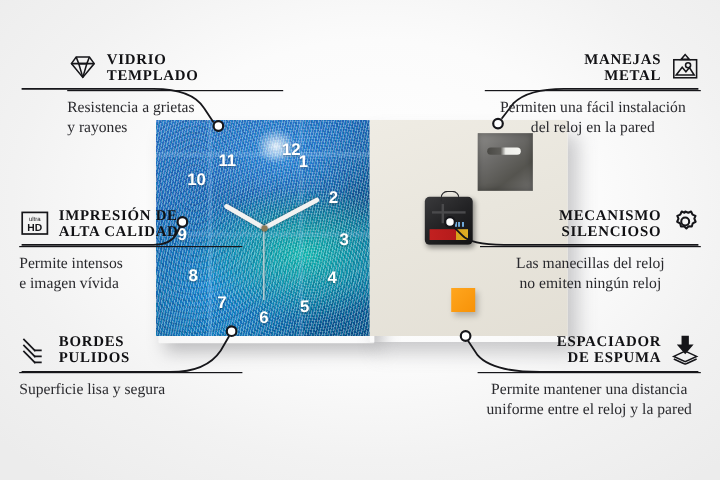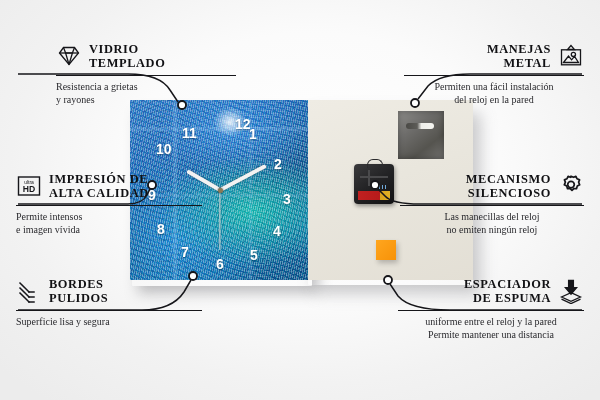--- a/index.html
+++ b/index.html
@@ -88,21 +88,21 @@
 
   
   .feat{position:absolute;width:180px;}
   .feat .head{display:flex;align-items:center;gap:7px;}
   .feat.right .head{flex-direction:row-reverse;}
   .feat .ttl{font-family:"Liberation Serif",serif;font-weight:700;
     font-size:12.4px;line-height:1.16;letter-spacing:.6px;color:#111114;
     text-transform:uppercase;}
   .feat.right .ttl{text-align:right;}
   .feat .rule{height:1.4px;background:#16161a;margin:4px 0 4px 0;}
-  .feat .sub{font-family:"Liberation Serif",serif;font-size:10px;line-height:1.32;
+  .feat .sub{font-family:"Liberation Serif",serif;font-size:13px;line-height:1.32;
     color:#2a2a2e;}
   .feat.right .sub{text-align:center;}
   .ico{width:26px;height:26px;flex:0 0 26px;display:block;}
   .ico svg{display:block;width:26px;height:26px;}
 
   
   #f-vidrio   {left:16px; top:42px;  width:180px;margin-left:40px;}
   #f-impresion{left:16px; top:172px; width:186px;}
   #f-bordes   {left:16px; top:277px; width:186px;}
   #f-manejas  {left:404px;top:42px;  width:180px;}
@@ -307,18 +307,18 @@
         </g>
           </svg>
       </span>
       <div class="ttl">
         <div>ESPACIADOR</div>
         <div>DE ESPUMA</div>
       </div>
     </div>
     <div class="rule"></div>
     <div class="sub">
+      <div>Permite mantener una distancia</div>
       <div>uniforme entre el reloj y la pared</div>
-      <div>Permite mantener una distancia</div>
     </div>
   </div>
 
 </div>
 
 </body></html>

